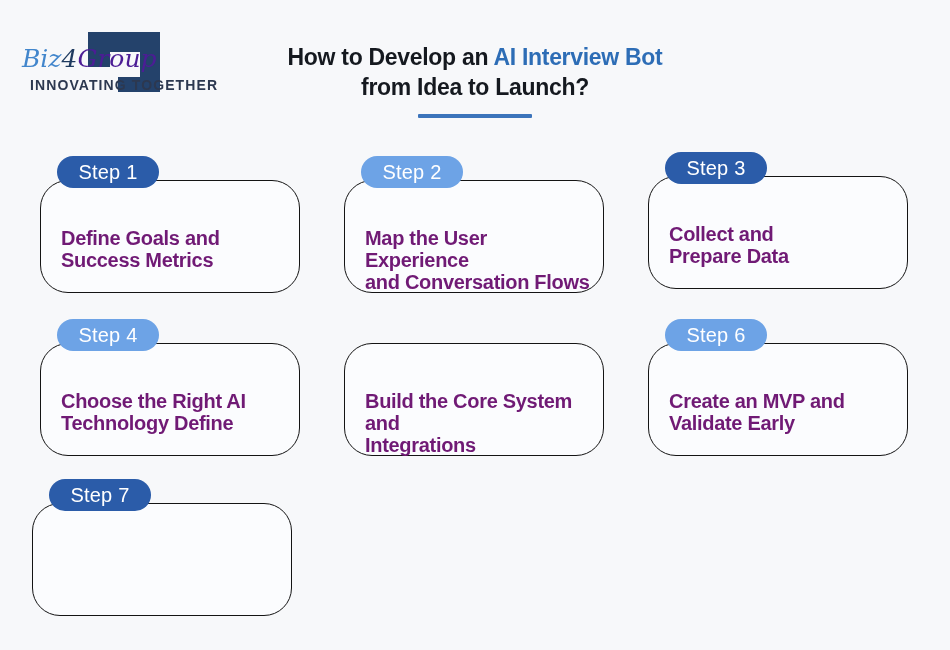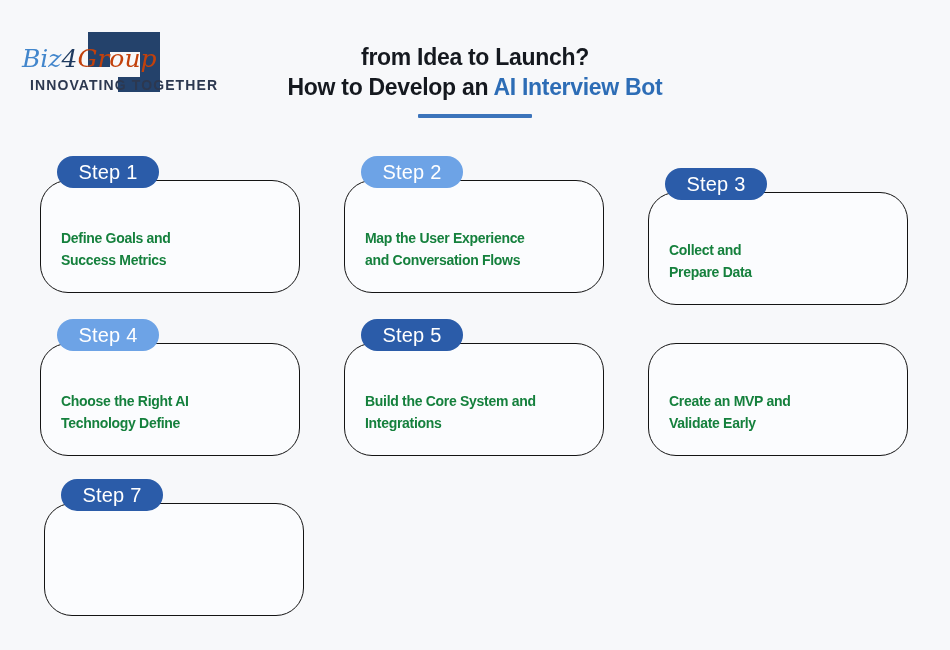--- a/index.html
+++ b/index.html
@@ -16,21 +16,21 @@
   
   .logo{position:absolute;left:20px;top:14px;width:160px;height:95px;}
   .logo-mark{position:absolute;left:68px;top:18px;width:72px;height:60px;}
   .logo-word{
     position:absolute;left:2px;top:30px;width:150px;
     font-family:"DejaVu Serif", serif;font-style:italic;
     font-size:25px;line-height:30px;white-space:nowrap;z-index:2;
   }
   .logo-word .biz{color:#4286cc;margin-top:8px;}
   .logo-word .four{color:#1e3a5f;}
-  .logo-word .group{color:#c2410c;}
+  .logo-word .group{color:#4c1d95;}
   .logo-tagline{
     position:absolute;left:10px;top:63px;z-index:2;
     font-size:14px;font-weight:700;letter-spacing:1.1px;
     color:#2c3850;white-space:nowrap;
   }
 
   
   .title{position:absolute;left:0;top:42px;width:100%;text-align:center;z-index:1;}
   .title-line{
     font-size:23px;font-weight:700;letter-spacing:-0.3px;
@@ -43,59 +43,59 @@
   }
 
   
   .step-card{
     position:absolute;width:260px;height:113px;
     background:#fbfcfe;border:1.5px solid #141414;border-radius:28px;
     box-sizing:border-box;
   }
   .pos1{left:40px;top:180px;}
   .pos2{left:344px;top:180px;}
-  .pos3{left:648px;top:192px;}
+  .pos3{left:648px;top:176px;}
   .pos4{left:40px;top:343px;padding-left:17px;}
   .pos5{left:344px;top:343px;}
   .pos6{left:648px;top:343px;}
-  .pos7{left:44px;top:503px;text-align:center;}
+  .pos7{left:32px;top:503px;text-align:center;}
 
   .pill{
     position:absolute;left:16px;top:-25px;
     min-width:102px;height:32px;border-radius:25px;
     display:flex;align-items:center;justify-content:center;
     color:#ffffff;font-size:20px;font-weight:500;letter-spacing:0.2px;
     z-index:3;
   }
   .card-text{
     position:absolute;left:20px;top:46px;right:12px;
-    font-size:14px;font-weight:600;letter-spacing:-0.3px;
-    line-height:22px;color:#15803d;
+    font-size:20px;font-weight:600;letter-spacing:-0.3px;
+    line-height:22px;color:#701a75;
     white-space:pre-line;
   }
 </style>
 </head>
 <body style="background: rgb(247, 248, 250);">
 
 <div class="canvas">
 
   <div class="logo">
     <svg class="logo-mark" viewBox="0 0 72 60" xmlns="http://www.w3.org/2000/svg">
       <rect x="0" y="0" width="72" height="20" fill="#24426b"></rect>
       <rect x="52" y="20" width="20" height="40" fill="#24426b"></rect>
       <rect x="30" y="45" width="42" height="15" fill="#24426b"></rect>
       <rect x="0" y="20" width="22" height="15" fill="#24426b"></rect>
     </svg>
     <div class="logo-word"><span class="biz">Biz</span><span class="four">4</span><span class="group">Group</span></div>
     <div class="logo-tagline">INNOVATING TOGETHER</div>
   </div>
 
   <div class="title">
+    <div class="title-line"><span>How to Develop an</span> <span class="highlight" style="color: rgb(45, 109, 182);">AI Interview Bot</span></div>
     <div class="title-line">from Idea to Launch?</div>
-    <div class="title-line"><span>How to Develop an</span> <span class="highlight" style="color: rgb(45, 109, 182);">AI Interview Bot</span></div>
     <div class="title-underline" style="background: rgb(60, 116, 187);"></div>
   </div>
 
   <div class="step-card pos1">
     <div class="pill" style="background: rgb(43, 92, 169);">
         <span>Step 1</span>
       </div>
     <div class="card-text">Define Goals and
 Success Metrics</div>
   </div>
@@ -118,28 +118,28 @@
 
   <div class="step-card pos4">
     <div class="pill" style="background: rgb(109, 163, 230);">
         <span>Step 4</span>
       </div>
     <div class="card-text">Choose the Right AI
 Technology Define</div>
   </div>
 
   <div class="step-card pos5">
-    <div class="pill" style="background: rgb(43, 92, 169);">
-        <span>Step 5</span>
-      </div>
     <div class="card-text">Build the Core System and
 Integrations</div>
   </div>
 
   <div class="step-card pos6">
+    <div class="pill" style="background: rgb(109, 163, 230);">
+        <span>Step 6</span>
+      </div>
     <div class="card-text">Create an MVP and
 Validate Early</div>
   </div>
 
   <div class="step-card pos7">
     <div class="pill" style="background: rgb(43, 92, 169);">
         <span>Step 7</span>
       </div>
   </div>
 

